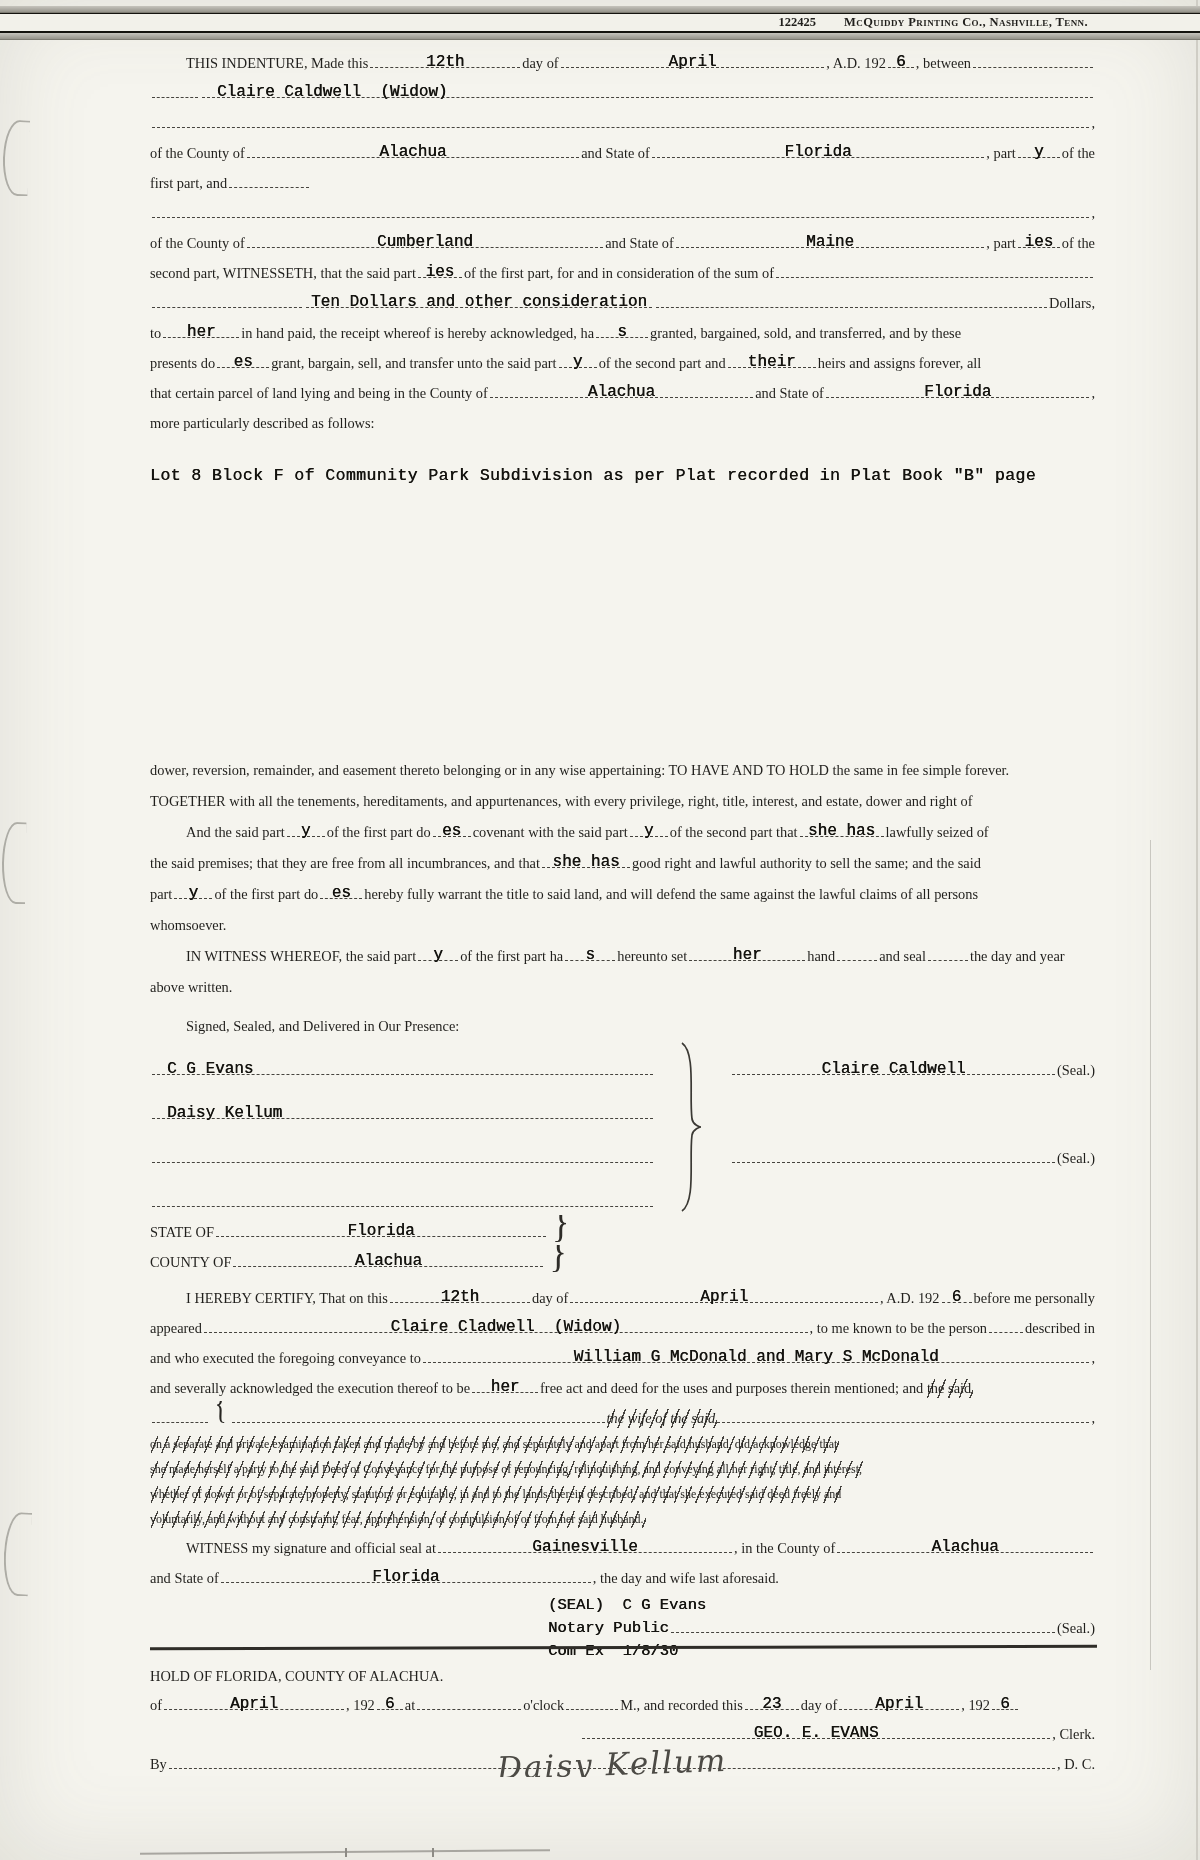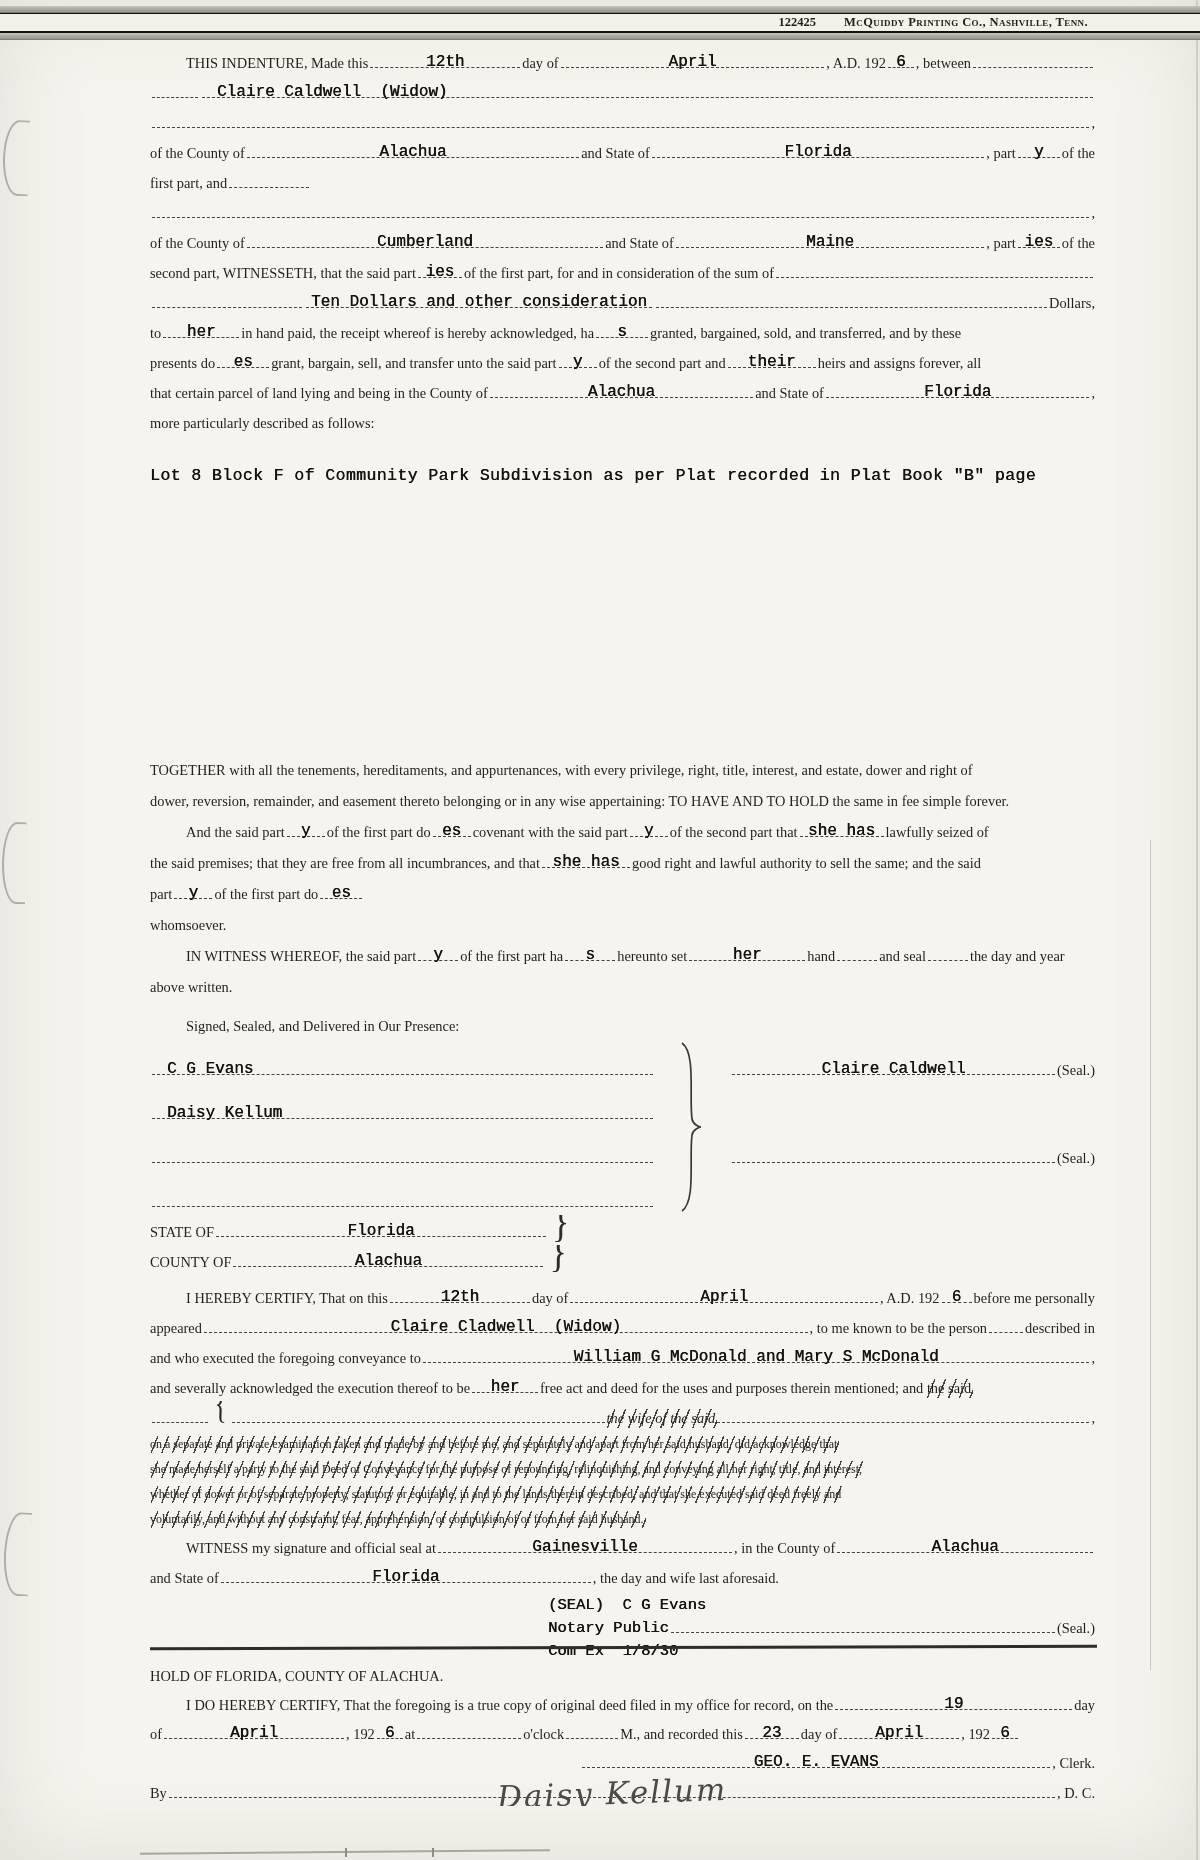--- a/index.html
+++ b/index.html
@@ -109,25 +109,25 @@
       <div class="line"><span class="pt">more particularly described as follows:</span></div>
     </div>
 
   <div id="sec-desc">
       <div class="line"><span class="m">Lot 8 Block F of Community Park Subdivision as per Plat recorded in Plat Book "B" page</span></div>
     </div>
 
   <div class="gap"></div>
 
   <div id="sec-main">
+      <div class="line"><span class="pt">dower, reversion, remainder, and easement thereto belonging or in any wise appertaining: TO HAVE AND TO HOLD the same in fee simple forever.</span></div>
       <div class="line"><span class="pt">TOGETHER with all the tenements, hereditaments, and appurtenances, with every privilege, right, title, interest, and estate, dower and right of</span></div>
-      <div class="line"><span class="pt">dower, reversion, remainder, and easement thereto belonging or in any wise appertaining: TO HAVE AND TO HOLD the same in fee simple forever.</span></div>
       <div class="line" style="padding-left: 36px;"><span class="pt">And the said part</span><span class="bl" style="min-width: 38px;"><span class="tw">y</span></span><span class="pt">of the first part do</span><span class="bl" style="min-width: 38px;"><span class="tw">es</span></span><span class="pt">covenant with the said part</span><span class="bl" style="min-width: 38px;"><span class="tw">y</span></span><span class="pt">of the second part that</span><span class="bl" style="min-width: 84px;"><span class="tw">she has</span></span><span class="pt">lawfully seized of</span></div>
       <div class="line"><span class="pt">the said premises; that they are free from all incumbrances, and that</span><span class="bl" style="min-width: 88px;"><span class="tw">she has</span></span><span class="pt">good right and lawful authority to sell the same; and the said</span></div>
-      <div class="line"><span class="pt">part</span><span class="bl" style="min-width: 38px;"><span class="tw">y</span></span><span class="pt">of the first part do</span><span class="bl" style="min-width: 42px;"><span class="tw">es</span></span></div>
+      <div class="line"><span class="pt">part</span><span class="bl" style="min-width: 38px;"><span class="tw">y</span></span><span class="pt">of the first part do</span><span class="bl" style="min-width: 42px;"><span class="tw">es</span></span><span class="pt">hereby fully warrant the title to said land, and will defend the same against the lawful claims of all persons</span></div>
       <div class="line"><span class="pt">whomsoever.</span></div>
       <div class="line" style="padding-left: 36px;"><span class="pt">IN WITNESS WHEREOF, the said part</span><span class="bl" style="min-width: 40px;"><span class="tw">y</span></span><span class="pt">of the first part ha</span><span class="bl" style="min-width: 50px;"><span class="tw">s</span></span><span class="pt">hereunto set</span><span class="bl" style="min-width: 116px;"><span class="tw">her</span></span><span class="pt">hand</span><span class="bl" style="min-width: 40px;"></span><span class="pt">and seal</span><span class="bl" style="min-width: 40px;"></span><span class="pt">the day and year</span></div>
       <div class="line"><span class="pt">above written.</span></div>
       <div class="line" style="padding-left: 36px; margin-top: 8px;"><span class="pt">Signed, Sealed, and Delivered in Our Presence:</span></div>
     </div>
 
   <div class="witness">
     <div class="wcol-l">
       <div class="wrow">
         <span class="bl left" style="flex-grow:1">
@@ -198,21 +198,20 @@
       <span class="pt">(Seal.)</span>
     </div>
     <div class="nline comex">
       <span class="m">Com Ex  1/8/30</span>
     </div>
     <div class="nrule"></div>
   </div>
 
   <div id="sec-bottom">
       <div class="line"><span class="pt">HOLD OF FLORIDA, COUNTY OF ALACHUA.</span></div>
-      <div class="line" style="padding-left: 36px;"><span class="pt">I DO HEREBY CERTIFY, That the foregoing is a true copy of original deed filed in my office for record, on the</span><span class="bl" style="flex-grow: 1;"><span class="tw">19</span></span><span class="pt">day</span></div>
       <div class="line"><span class="pt">of</span><span class="bl" style="min-width: 180px;"><span class="tw">April</span></span><span class="pt">, 192</span><span class="bl" style="min-width: 26px;"><span class="tw">6</span></span><span class="pt">at</span><span class="bl" style="min-width: 104px;"></span><span class="pt">o'clock</span><span class="bl" style="min-width: 52px;"></span><span class="pt">M., and recorded this</span><span class="bl" style="min-width: 54px;"><span class="tw">23</span></span><span class="pt">day of</span><span class="bl" style="min-width: 120px;"><span class="tw">April</span></span><span class="pt">, 192</span><span class="bl" style="min-width: 26px;"><span class="tw">6</span></span></div>
       <div class="line"><span class="sp" style="min-width: 430px;"></span><span class="bl" style="flex-grow: 1;"><span class="tw">GEO. E. EVANS</span></span><span class="pt">, Clerk.</span></div>
     </div>
 
   <div class="line byrow">
     <span class="pt">By</span>
     <span class="bl" style="flex-grow:1"><span class="sig">Daisy Kellum</span></span>
     <span class="pt">, D. C.</span>
   </div>
 

